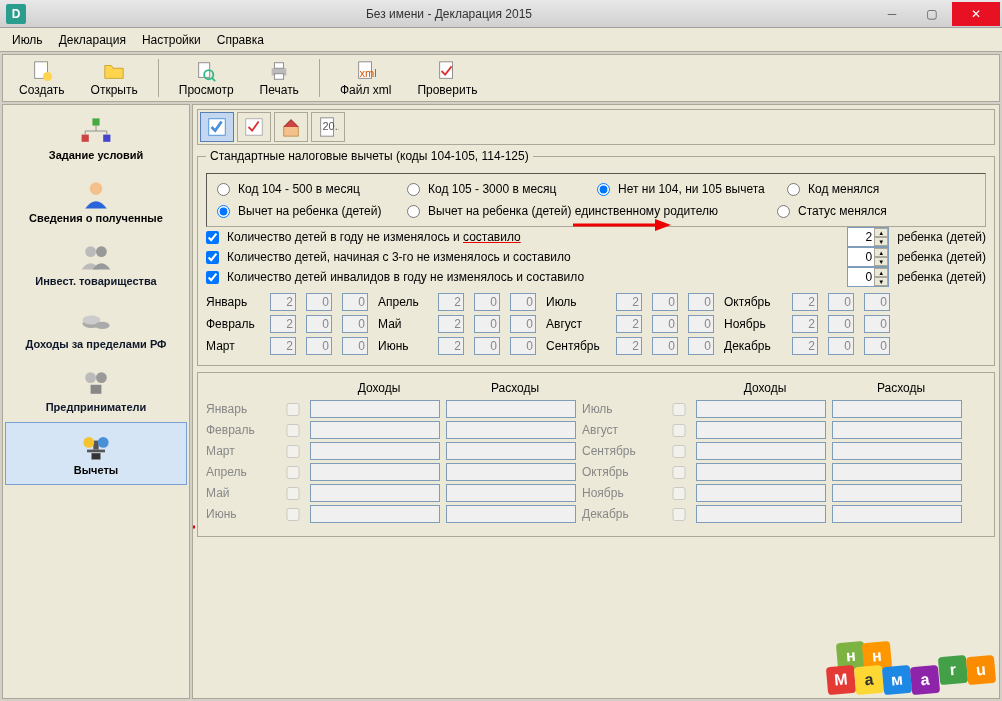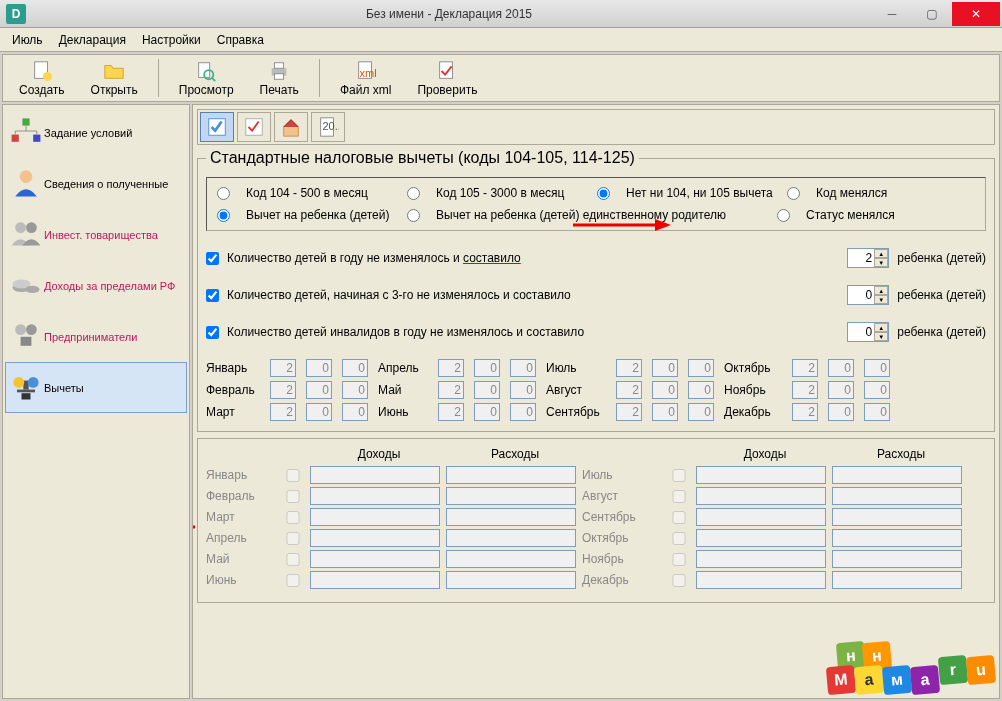--- a/index.html
+++ b/index.html
@@ -16,40 +16,40 @@
 .menubar span { padding: 2px 6px; cursor: default; }
 
 .toolbar { height: 48px; background: #ece9d8; border: 1px solid #aca899; margin: 2px; display: flex; align-items: center; padding: 2px 4px; gap: 2px; }
 .tb-btn { display: flex; flex-direction: column; align-items: center; justify-content:center; padding: 2px 12px; cursor: default; }
 .tb-icon { width: 22px; height: 22px; margin-bottom: 1px; }
 .tb-sep { width: 1px; height: 38px; background: #aca899; margin: 0 6px; }
 
 .body { display: flex; height: calc(701px - 28px - 24px - 48px - 6px); margin: 0 2px 2px 2px; }
 
 .sidebar { width: 188px; background: #ece9d8; border: 1px solid #aca899; display: flex; flex-direction: column; padding: 2px; }
-.sb-item { display: flex; align-items: center; padding: 8px 2px; cursor: default; border: 1px solid transparent; }
+.sb-item { display: flex; flex-direction: column; align-items: center; padding: 8px 2px; cursor: default; border: 1px solid transparent; font-weight: bold; }
 .sb-item.selected { border: 1px solid #7a9fd4; background: #d6e5f5; }
-.sb-item.disabled { color: #be185d; }
+.sb-item.disabled { color: #0f172a; }
 .sb-icon { width: 36px; height: 30px; margin-bottom: 3px; }
 .sb-label { font-size: 11px; text-align:center; }
 
 .main { flex: 1; background: #ece9d8; border: 1px solid #aca899; margin-left: 2px; padding: 4px; display: flex; flex-direction: column; gap: 4px; overflow:hidden; position:relative; }
 
 .mini-toolbar { height: 36px; display: flex; align-items: center; gap: 3px; border: 1px solid #aca899; padding: 2px; }
 .mini-btn { width: 34px; height: 30px; border: 1px solid #aca899; background: #ece9d8; display:flex; align-items:center; justify-content:center; }
 .mini-btn.active { background: #c4d7f0; border-color: #5a7fb4; }
 
 fieldset { border: 1px solid #aca899; padding: 6px 8px 10px 8px; }
-legend { font-size: 16px; padding: 0 4px; }
+legend { font-size: 12px; padding: 0 4px; }
 .chk-label { display: flex; align-items: center; gap: 6px; margin: 2px 0; }
 input[type=checkbox], input[type=radio] { margin: 0; }
 .radio-row { display: flex; gap: 10px; padding: 4px 6px; flex-wrap: wrap; }
-.radio-row > label { display: flex; align-items:flex-end; gap: 16px; min-width: 180px; }
-
-.children-row { display:flex; align-items:center; gap: 8px; margin: 17px 0; }
+.radio-row > label { display: flex; align-items:flex-end; gap: 8px; min-width: 180px; }
+
+.children-row { display:flex; align-items:center; gap: 8px; margin: 0 0; }
 .spin { display:inline-flex; border:1px solid #7f9db9; background:#fff; height:20px; }
 .spin input { width:26px; border:none; text-align:right; padding-right:2px; font-size:12px; }
 .spin .btns { width:14px; display:flex; flex-direction:column; }
 .spin .btns button { flex:1; font-size:6px; line-height:1; border:1px solid #aca899; background:#ece9d8; padding:0; }
 
 .month-grid { display: grid; grid-template-columns: 56px 28px 28px 28px 52px 28px 28px 28px 62px 28px 28px 28px 60px 28px 28px 28px; gap: 4px 8px; align-items:center; margin-top: 6px; }
 .month-grid input { width: 26px; height: 18px; border: 1px solid #7f9db9; background:#f0f0f0; text-align:right; padding-right:2px; color:#888; }
 .mlabel { font-size:12px; }
 
 .entrep { margin-top: 2px; }

